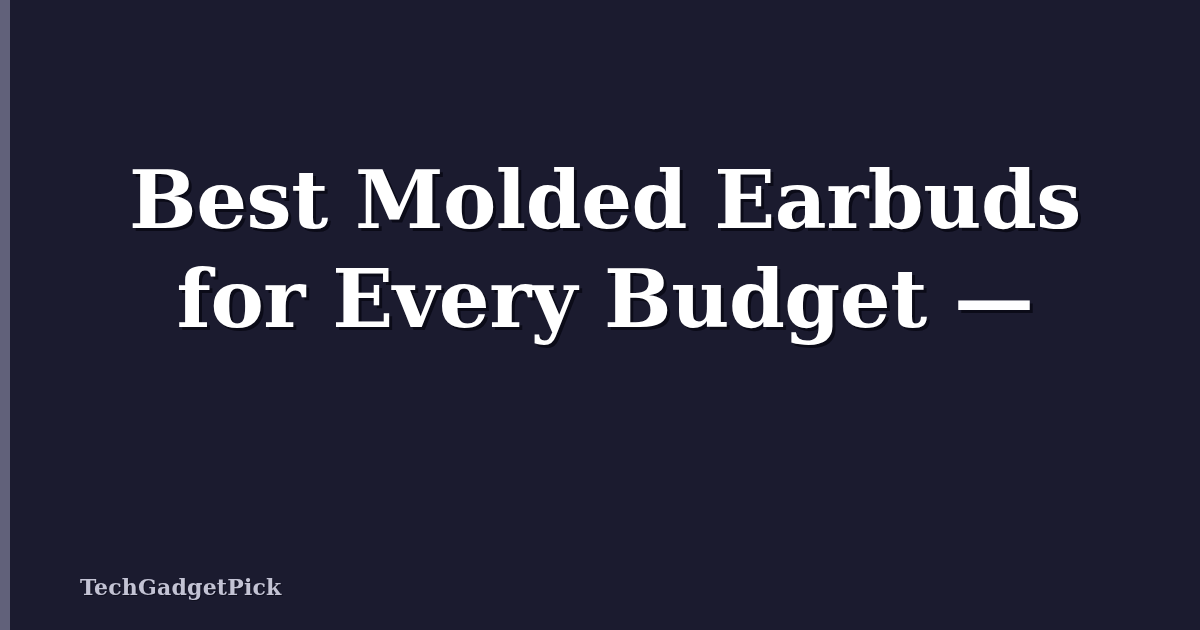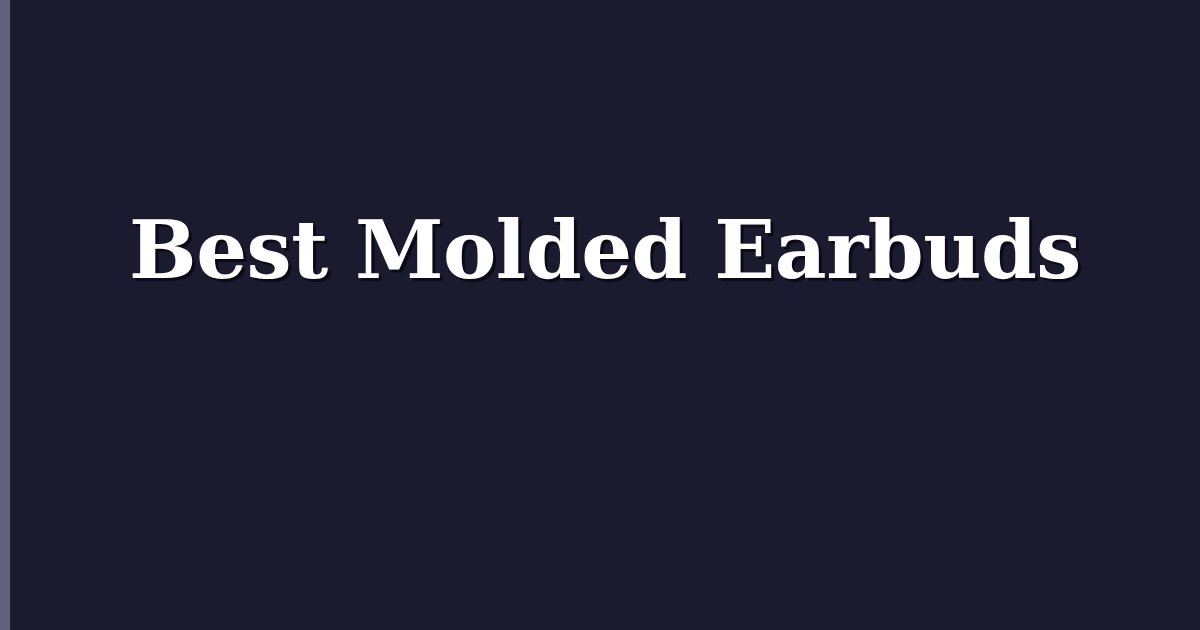--- a/index.html
+++ b/index.html
@@ -76,16 +76,18 @@
 </style>
 </head>
 <body>
 
 <div id="banner">
 
   <div id="accent-stripe"></div>
 
   <div id="title-block">
     <span class="title-line">Best Molded Earbuds</span>
+    <span class="title-line">for Every Budget —</span>
   </div>
 
+  <div id="brand">TechGadgetPick</div>
 
 </div>
 
 </body></html>

